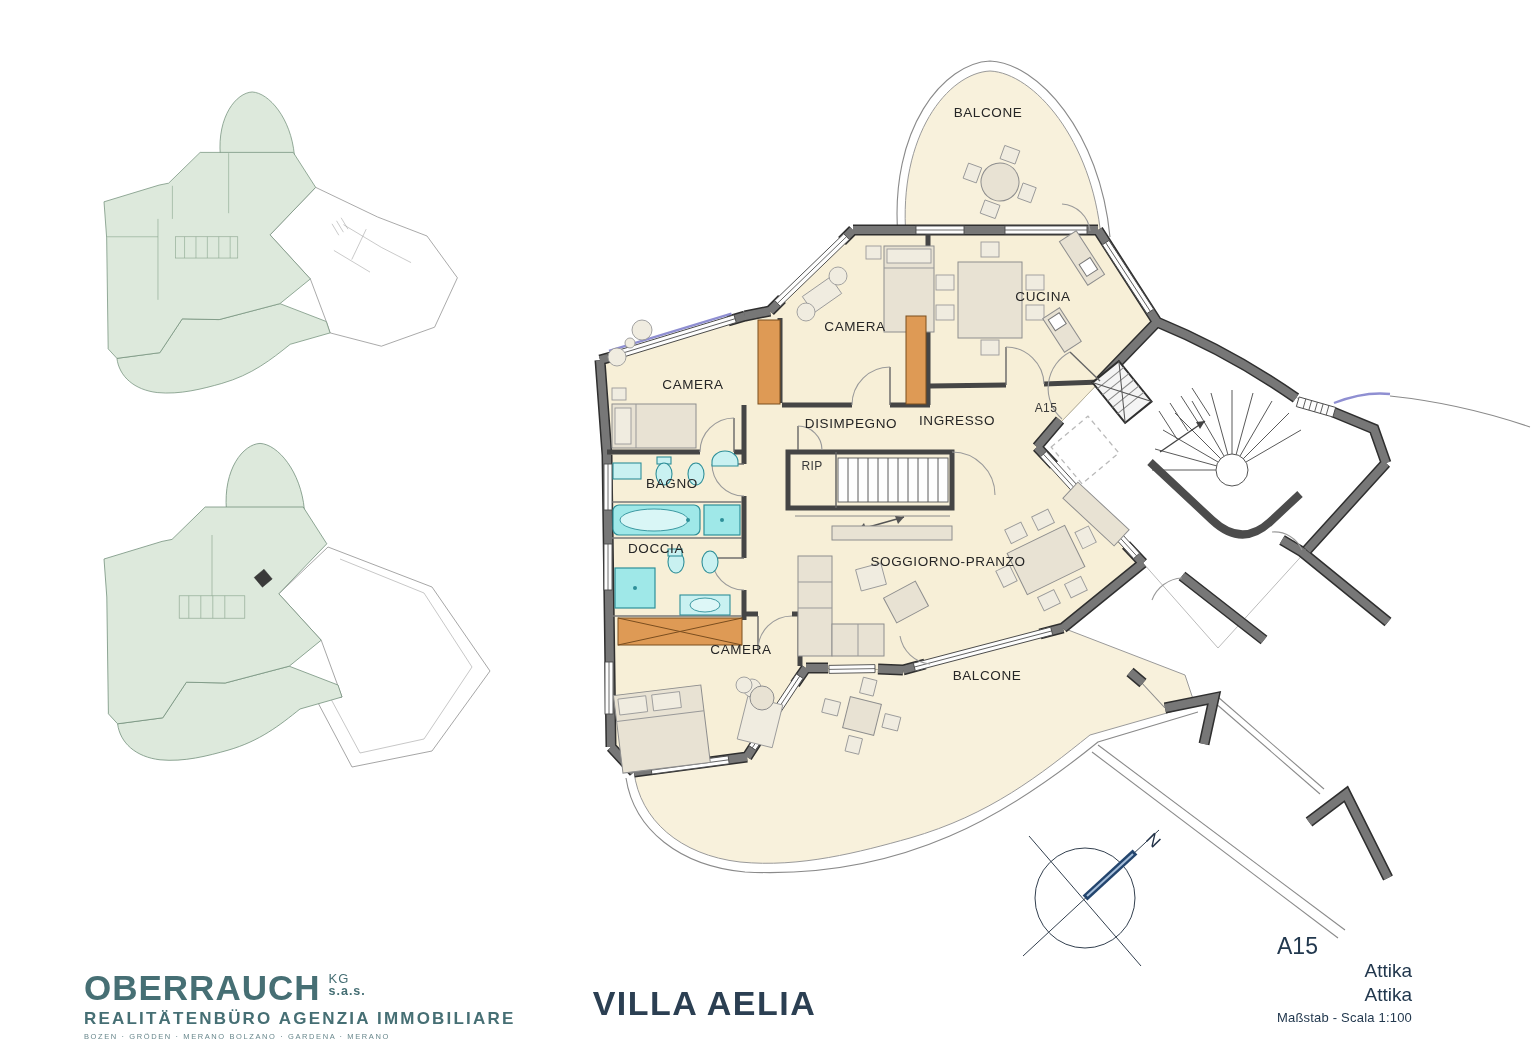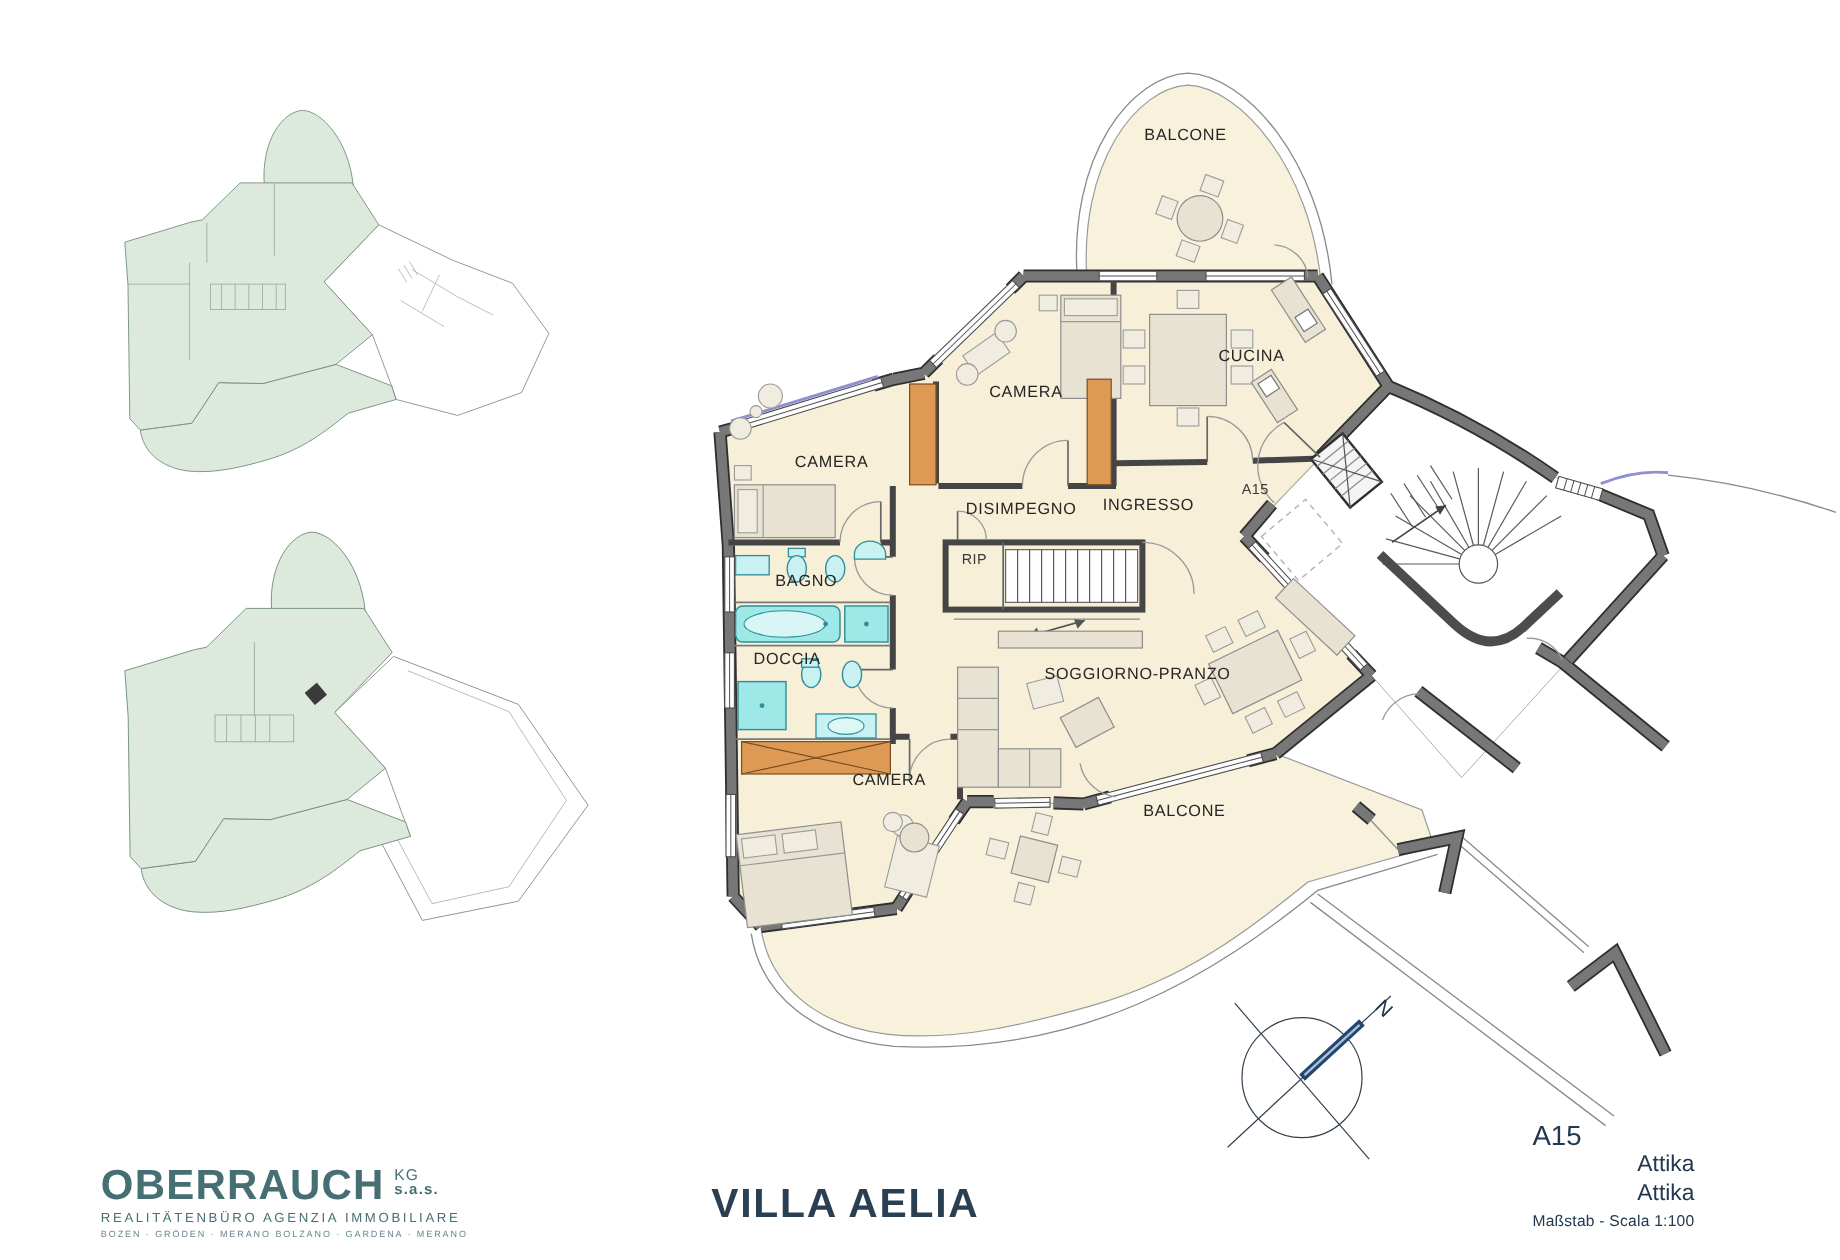--- a/index.html
+++ b/index.html
@@ -36,21 +36,21 @@
   .compass-line{stroke:#33404f;stroke-width:1;fill:none;}
   .north-label{font-family:"Liberation Sans",sans-serif;font-size:17px;fill:#223248;}
 
   
   .brand{position:absolute;left:84px;top:934px;color:#466f74;margin-top:36px;}
   .brand-row{display:flex;align-items:flex-start;}
   .brand-name{font-size:35px;font-weight:600;letter-spacing:1px;line-height:1;}
   .brand-kg{margin-left:8px;margin-top:2px;line-height:1;}
   .brand-kg .kg{font-size:13px;letter-spacing:1px;}
   .brand-kg .sas{font-size:12.5px;letter-spacing:1px;font-weight:bold;}
-  .brand-tagline{font-size:11px;letter-spacing:2.2px;margin-top:4px;}
+  .brand-tagline{font-size:17px;letter-spacing:2.2px;margin-top:4px;font-weight:bold;}
   .brand-cities{font-size:7.5px;letter-spacing:1.6px;margin-top:3px;color:#68878c;}
   .main-title{position:absolute;left:0;top:984px;width:1409px;text-align:center;
               font-size:34px;letter-spacing:1.5px;color:#2b3f52;font-weight:700;}
   .info-block{position:absolute;left:1277px;top:933px;color:#22384e;}
   .info-unit{font-size:23px;font-weight:500;line-height:1.15;}
   .info-floor{font-size:19px;line-height:1.22;text-align:right;}
   .info-scale{font-size:13px;margin-top:4px;letter-spacing:.2px;}
 </style>
 </head>
 <body>

